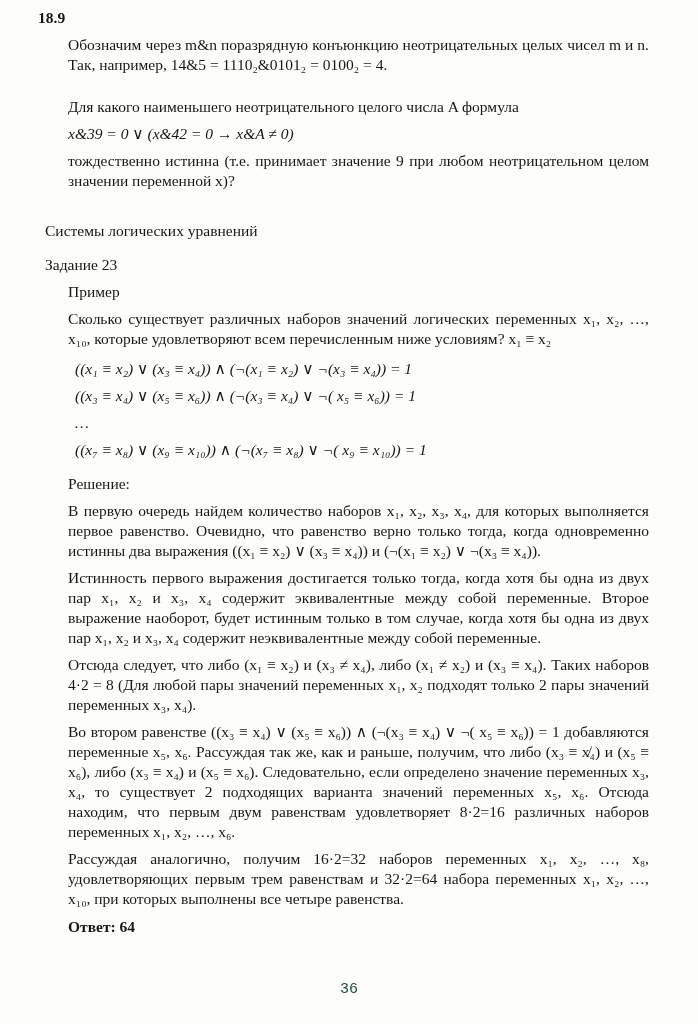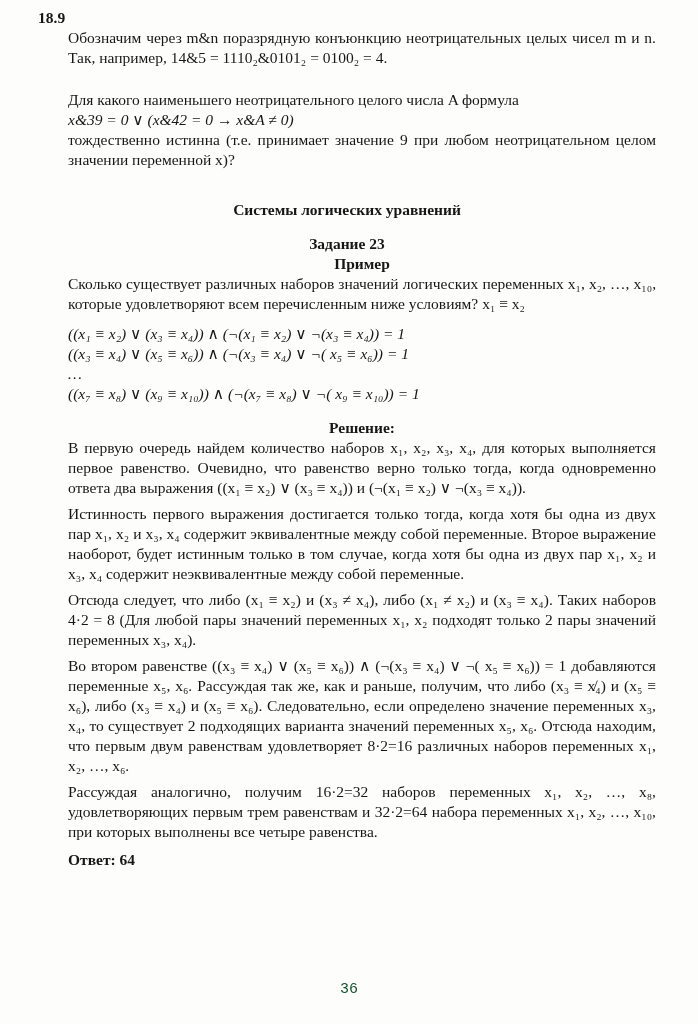--- a/index.html
+++ b/index.html
@@ -16,26 +16,26 @@
     color: #171717;
     font-family: "Liberation Serif", "DejaVu Serif", serif;
     font-size: 15.5px;
     line-height: 20px;
     overflow: hidden;
     box-sizing: border-box;
     padding: 8px 42px 0 38px;
   }
   .indent { margin-left: 30px; }
   p, .eq, h1, h2, h3 {
-    margin: 0;
+    margin: 7px;
     font-size: 15.5px;
     line-height: 20px;
   }
   p { text-align: justify; }
-  h1, h2, h3 { font-weight: bold; text-align: center; }
+  h1, h2, h3 { font-weight: normal; text-align: left; }
   .sec-num { font-weight: bold; }
   .formula, .eq { font-style: italic; text-align: left; }
   .eq-block { margin-top: 10px; }
   .gap-sm { margin-top: 6px; }
   .gap-md { margin-top: 14px; }
   .gap-lg { margin-top: 22px; }
   .gap-xl { margin-top: 30px; }
   .emph {
     font-weight: bold;
     text-decoration: underline;
@@ -77,21 +77,21 @@
     <div class="indent eq-block">
       <div class="eq">((x₁ ≡ x₂) ∨ (x₃ ≡ x₄)) ∧ (¬(x₁ ≡ x₂) ∨ ¬(x₃ ≡ x₄)) = 1</div>
       <div class="eq">((x₃ ≡ x₄) ∨ (x₅ ≡ x₆)) ∧ (¬(x₃ ≡ x₄) ∨ ¬( x₅ ≡ x₆)) = 1</div>
       <div class="eq">…</div>
       <div class="eq">((x₇ ≡ x₈) ∨ (x₉ ≡ x₁₀)) ∧ (¬(x₇ ≡ x₈) ∨ ¬( x₉ ≡ x₁₀)) = 1</div>
     </div>
 
 
     <h3 class="indent gap-md">Решение:</h3>
 
-    <p class="indent">В первую очередь найдем количество наборов x₁, x₂, x₃, x₄, для которых выполняется первое равенство. Очевидно, что равенство верно только тогда, когда одновременно ответа два выражения ((x₁ ≡ x₂) ∨ (x₃ ≡ x₄)) и (¬(x₁ ≡ x₂) ∨ ¬(x₃ ≡ x₄)).</p>
+    <p class="indent">В первую очередь найдем количество наборов x₁, x₂, x₃, x₄, для которых выполняется первое равенство. Очевидно, что равенство верно только тогда, когда одновременно истинны два выражения ((x₁ ≡ x₂) ∨ (x₃ ≡ x₄)) и (¬(x₁ ≡ x₂) ∨ ¬(x₃ ≡ x₄)).</p>
     <p class="indent gap-sm">Истинность первого выражения достигается только тогда, когда  хотя бы одна из двух пар x₁, x₂ и x₃, x₄ содержит эквивалентные между собой переменные. Второе выражение наоборот, будет истинным только в том случае, когда хотя бы одна из двух пар x₁, x₂ и x₃, x₄ содержит неэквивалентные между собой переменные.</p>
     <p class="indent gap-sm">Отсюда следует, что либо (x₁ ≡ x₂) и (x₃ ≠ x₄), либо (x₁ ≠ x₂) и (x₃ ≡ x₄). Таких наборов 4·2 = 8 (Для любой пары значений переменных x₁, x₂ подходят только 2 пары значений переменных x₃, x₄).</p>
     <p class="indent gap-sm">Во втором равенстве ((x₃ ≡ x₄) ∨ (x₅ ≡ x₆)) ∧ (¬(x₃ ≡ x₄) ∨ ¬( x₅ ≡ x₆)) = 1 добавляются переменные x₅, x₆. Рассуждая так же, как и раньше, получим, что либо (x₃ ≡ x̸₄) и (x₅ ≡ x₆), либо (x₃ ≡ x₄) и (x₅ ≡ x₆). Следовательно, если определено значение переменных x₃, x₄, то существует 2 подходящих варианта значений переменных x₅, x₆. Отсюда находим, что первым двум равенствам удовлетворяет 8·2=16 различных наборов переменных x₁, x₂, …, x₆.</p>
     <p class="indent gap-sm">Рассуждая аналогично, получим 16·2=32 наборов переменных x₁, x₂, …, x₈, удовлетворяющих первым трем равенствам и 32·2=64 набора переменных x₁, x₂, …, x₁₀, при которых выполнены все четыре равенства.</p>
 
     <p class="indent answer">Ответ: 64</p>
   </div>
 
   <div class="page-number">36</div>
 </div>

